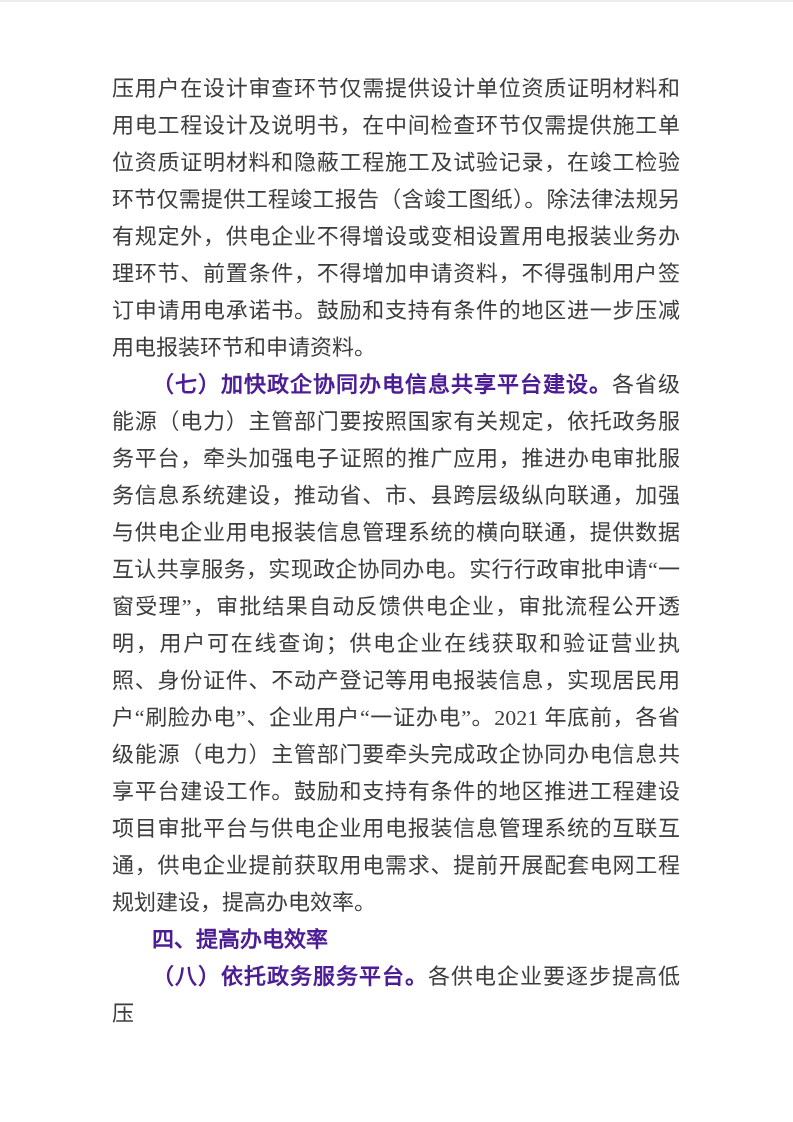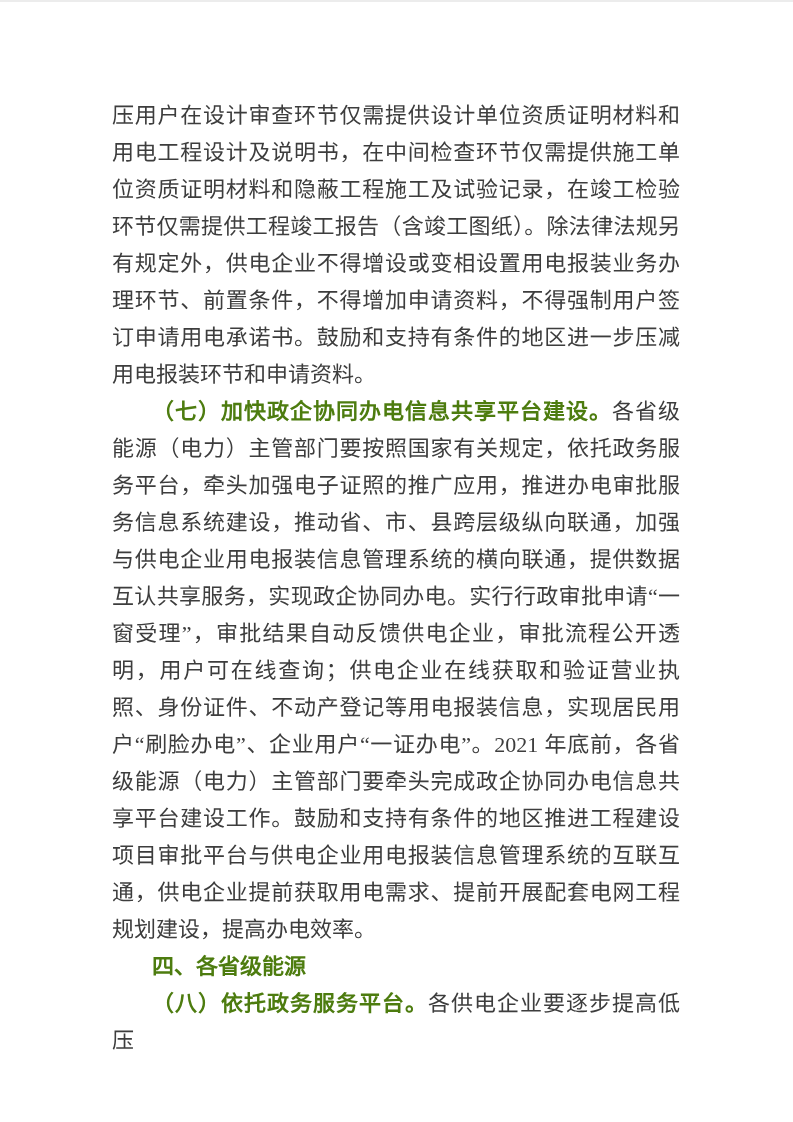--- a/index.html
+++ b/index.html
@@ -11,52 +11,52 @@
     position: relative;
     width: 793px;
     height: 1122px;
     background: #ffffff;
     box-sizing: border-box;
     border-top: 2px solid #ececec;
     overflow: hidden;
   }
   .content {
     box-sizing: border-box;
-    padding: 95px 113px 0 112px;
+    padding: 68px 113px 0 112px;
   }
   .para {
     margin: 0;
     font-family: "Liberation Serif", "DejaVu Serif", serif;
     font-size: 22px;
     line-height: 37px;
     color: #3d3d3d;
     text-align: justify;
     text-justify: inter-character;
     letter-spacing: 0;
     word-break: break-all;
   }
   .para.indent {
     text-indent: 40px;
   }
   .run-bold {
     font-weight: bold;
-    color: #4d7c0f;
+    color: #4c1d95;
   }
   .run-regular {
     font-weight: normal;
   }
 </style>
 </head>
 <body>
 
 <div class="page">
   <div class="content">
 
     <p class="para"><span class="run-regular">压用户在设计审查环节仅需提供设计单位资质证明材料和用电工程设计及说明书，在中间检查环节仅需提供施工单位资质证明材料和隐蔽工程施工及试验记录，在竣工检验环节仅需提供工程竣工报告（含竣工图纸）。除法律法规另有规定外，供电企业不得增设或变相设置用电报装业务办理环节、前置条件，不得增加申请资料，不得强制用户签订申请用电承诺书。鼓励和支持有条件的地区进一步压减用电报装环节和申请资料。</span></p>
 
     <p class="para indent"><span class="run-bold">（七）加快政企协同办电信息共享平台建设。</span><span class="run-regular">各省级能源（电力）主管部门要按照国家有关规定，依托政务服务平台，牵头加强电子证照的推广应用，推进办电审批服务信息系统建设，推动省、市、县跨层级纵向联通，加强与供电企业用电报装信息管理系统的横向联通，提供数据互认共享服务，实现政企协同办电。实行行政审批申请“一窗受理”，审批结果自动反馈供电企业，审批流程公开透明，用户可在线查询；供电企业在线获取和验证营业执照、身份证件、不动产登记等用电报装信息，实现居民用户“刷脸办电”、企业用户“一证办电”。2021 年底前，各省级能源（电力）主管部门要牵头完成政企协同办电信息共享平台建设工作。鼓励和支持有条件的地区推进工程建设项目审批平台与供电企业用电报装信息管理系统的互联互通，供电企业提前获取用电需求、提前开展配套电网工程规划建设，提高办电效率。</span></p>
 
-    <p class="para indent"><span class="run-bold">四、各省级能源</span></p>
+    <p class="para indent"><span class="run-bold">四、提高办电效率</span></p>
 
     <p class="para indent"><span class="run-bold">（八）依托政务服务平台。</span><span class="run-regular">各供电企业要逐步提高低压</span></p>
 
   </div>
 </div>
 
 </body></html>

